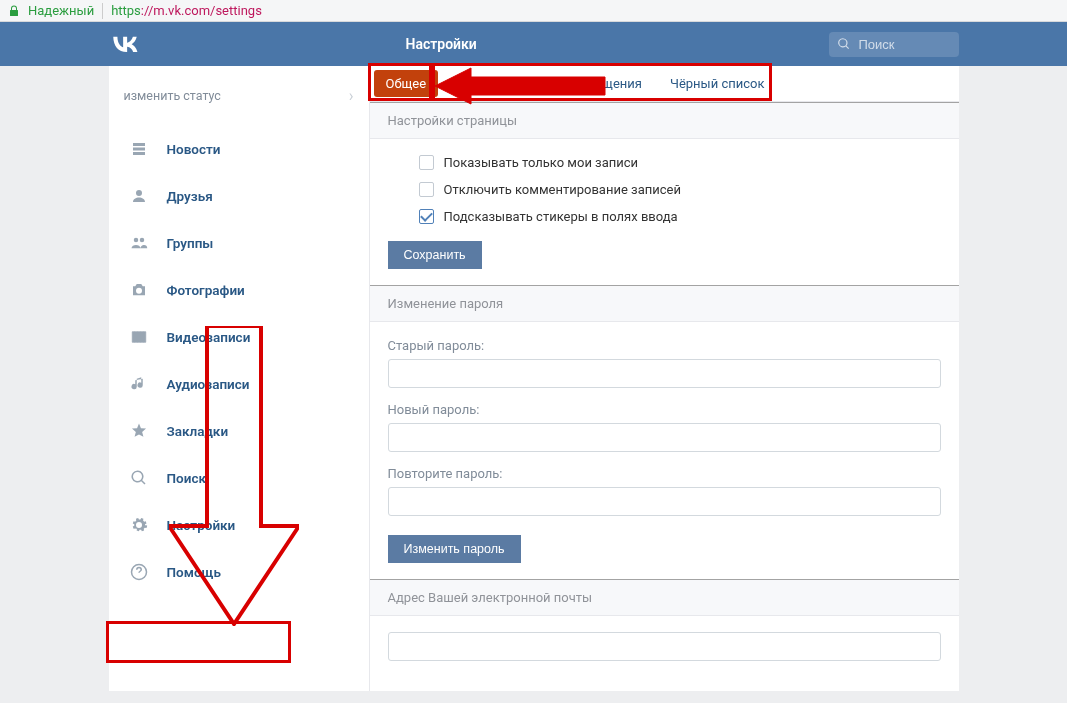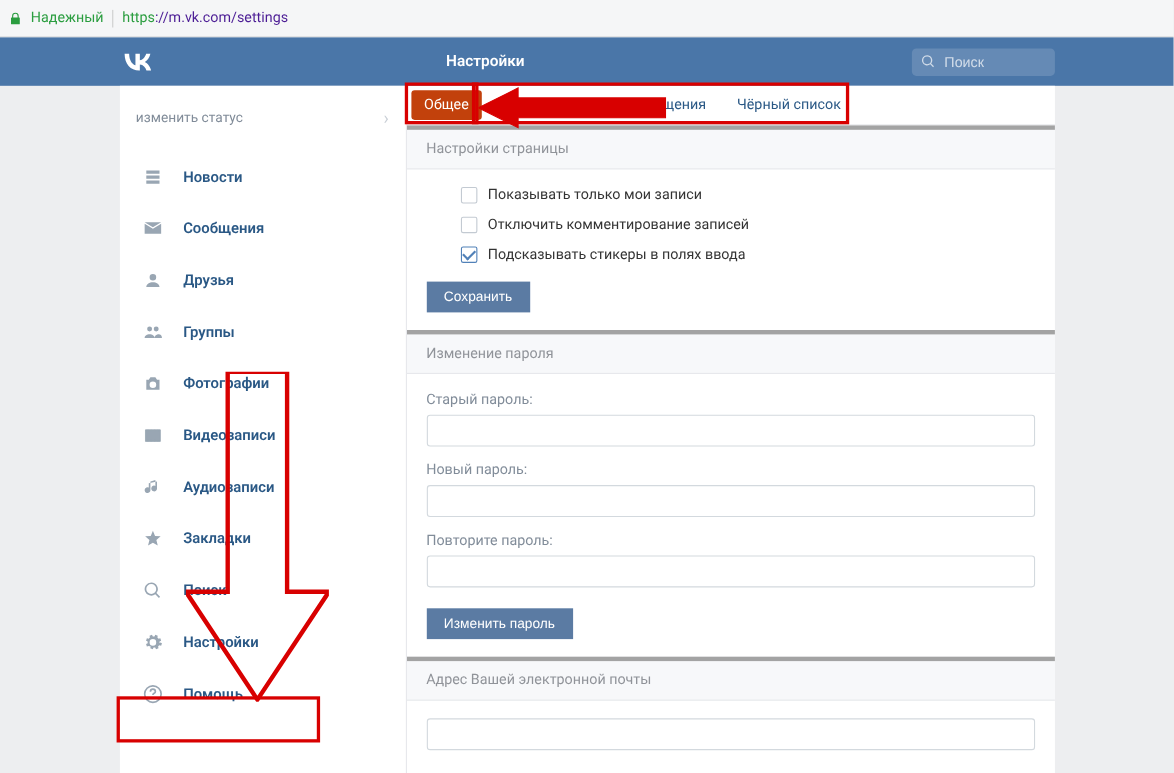--- a/index.html
+++ b/index.html
@@ -3,21 +3,21 @@
 <meta charset="utf-8">
 <style>
   * { box-sizing: border-box; margin: 0; padding: 0; }
   body {
     font-family: -apple-system, BlinkMacSystemFont, "Segoe UI", Roboto, Helvetica, Arial, sans-serif;
     background: #edeef0;
     font-size: 13px;
     color: #2a3a4a;
   }
   .browser-bar {
-    height: 34px;
+    height: 22px;
     background: #f5f6f7;
     border-bottom: 1px solid #d8d9db;
     display: flex;
     align-items: center;
     padding: 0 8px;
     gap: 8px;
   }
   .lock-icon {
     width: 12px; height: 12px;
     color: #2a9d3f;
@@ -28,21 +28,21 @@
     font-size: 13px;
   }
   .url-divider {
     width: 1px; height: 16px; background: #ccc;
   }
   .url-text {
     color: #6a6a6a;
     font-size: 13px;
   }
   .url-text .https { color: #2a9d3f; }
-  .url-text .host { color: #4c1d95; margin-top: 36px; }
+  .url-text .host { color: #be185d; margin-top: 36px; }
 
   .header {
     height: 44px;
     background: #4a76a8;
     display: flex;
     align-items: center;
     padding: 0 20px;
     position: relative;
   }
   .header-inner {
@@ -145,21 +145,21 @@
     border-radius: 3px;
     margin: 4px;
     padding: 6px 12px;
   }
   .section-header {
     background: #f7f8fa;
     padding: 10px 18px;
     color: #909399;
     font-size: 13px;
     border-bottom: 1px solid #e7e8ec;
-    border-top: 4px solid #a3a3a3;
+    border-top: 1px solid #a3a3a3;
   }
   .section-body {
     padding: 16px 18px;
   }
   .chk-row {
     display: flex;
     align-items: center;
     margin-bottom: 12px;
     gap: 10px;
     padding-left: 31px;
@@ -270,28 +270,20 @@
       <span class="chev">›</span>
     </div>
 
     <div class="sidebar-item">
       <span class="icn">
           <svg viewBox="0 0 24 24" width="18" height="18" fill="currentColor">
             <path d="M4 4h16v4H4zM4 10h16v4H4zM4 16h16v4H4z"></path>
           </svg>
         </span>
       <span class="label">Новости</span>
-    </div>
-    <div class="sidebar-item">
-      <span class="icn">
-          <svg viewBox="0 0 24 24" width="18" height="18" fill="currentColor">
-            <path d="M2 6l10 6 10-6v12H2zM2 4h20L12 10z"></path>
-          </svg>
-        </span>
-      <span class="label">Сообщения</span>
     </div>
     <div class="sidebar-item">
       <span class="icn">
           <svg viewBox="0 0 24 24" width="18" height="18" fill="currentColor">
             <path d="M12 12a4 4 0 100-8 4 4 0 000 8zm-8 8c0-4 4-6 8-6s8 2 8 6H4z"></path>
           </svg>
         </span>
       <span class="label">Друзья</span>
     </div>
     <div class="sidebar-item">

